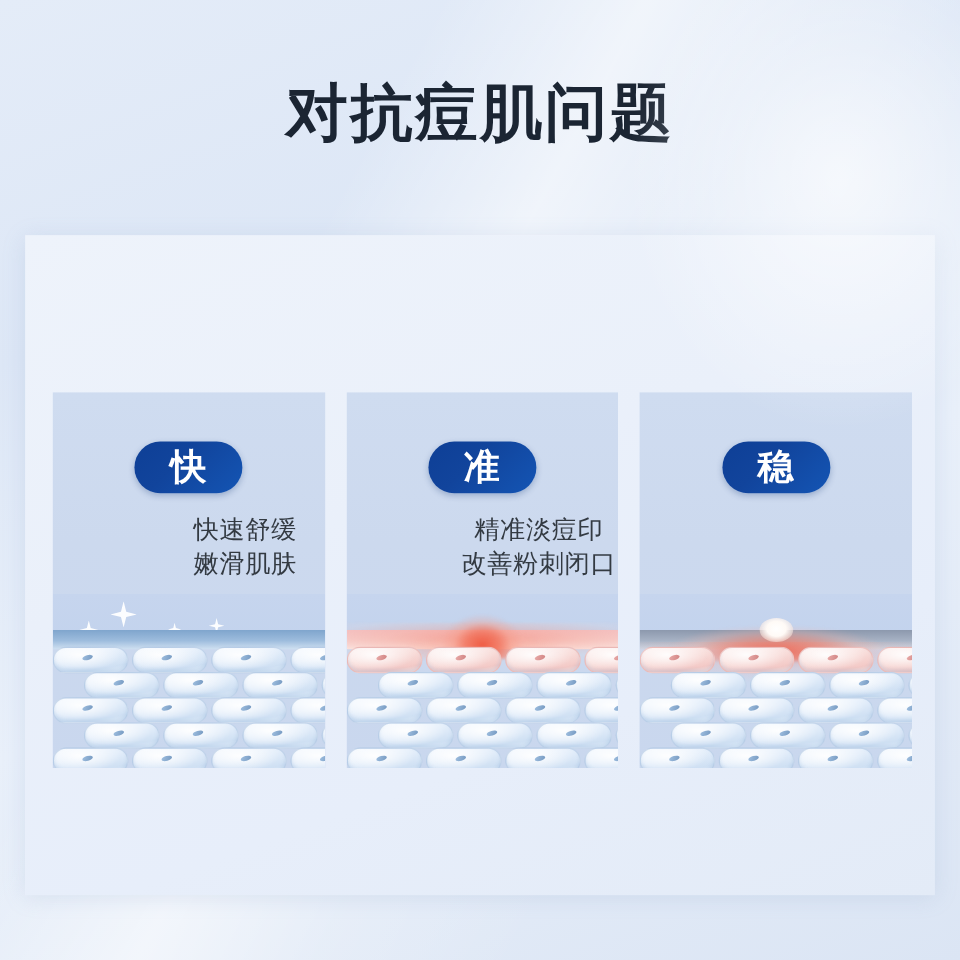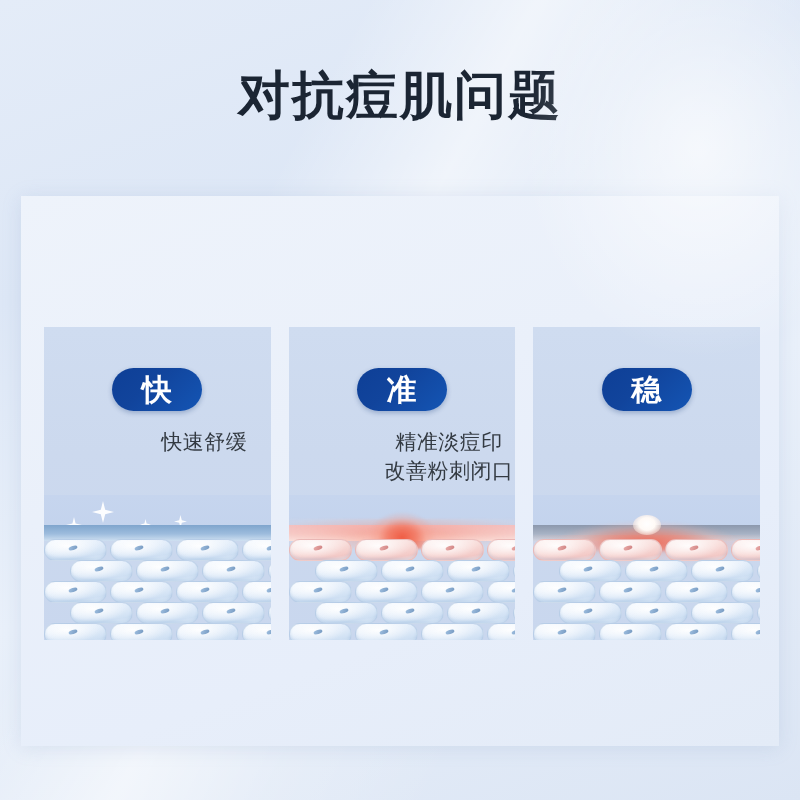--- a/index.html
+++ b/index.html
@@ -269,20 +269,21 @@
   <div class="card">
 
     <div class="panels">
 
       <div class="panel">
         <div class="badge">
           <span class="badge-text">快</span>
         </div>
         <div class="caption">
           <span class="line">快速舒缓</span>
+          <span class="line">嫩滑肌肤</span>
         </div>
 
         <div class="skin">
           <div class="skin-sky"></div>
 
           <div class="sparkle" style="left:48px; top:6px; width:22px; height:22px;"></div>
           <div class="sparkle" style="left:22px; top:22px; width:16px; height:16px;"></div>
           <div class="sparkle" style="left:96px; top:24px; width:11px; height:11px;"></div>
           <div class="sparkle" style="left:130px; top:20px; width:13px; height:13px;"></div>
 

